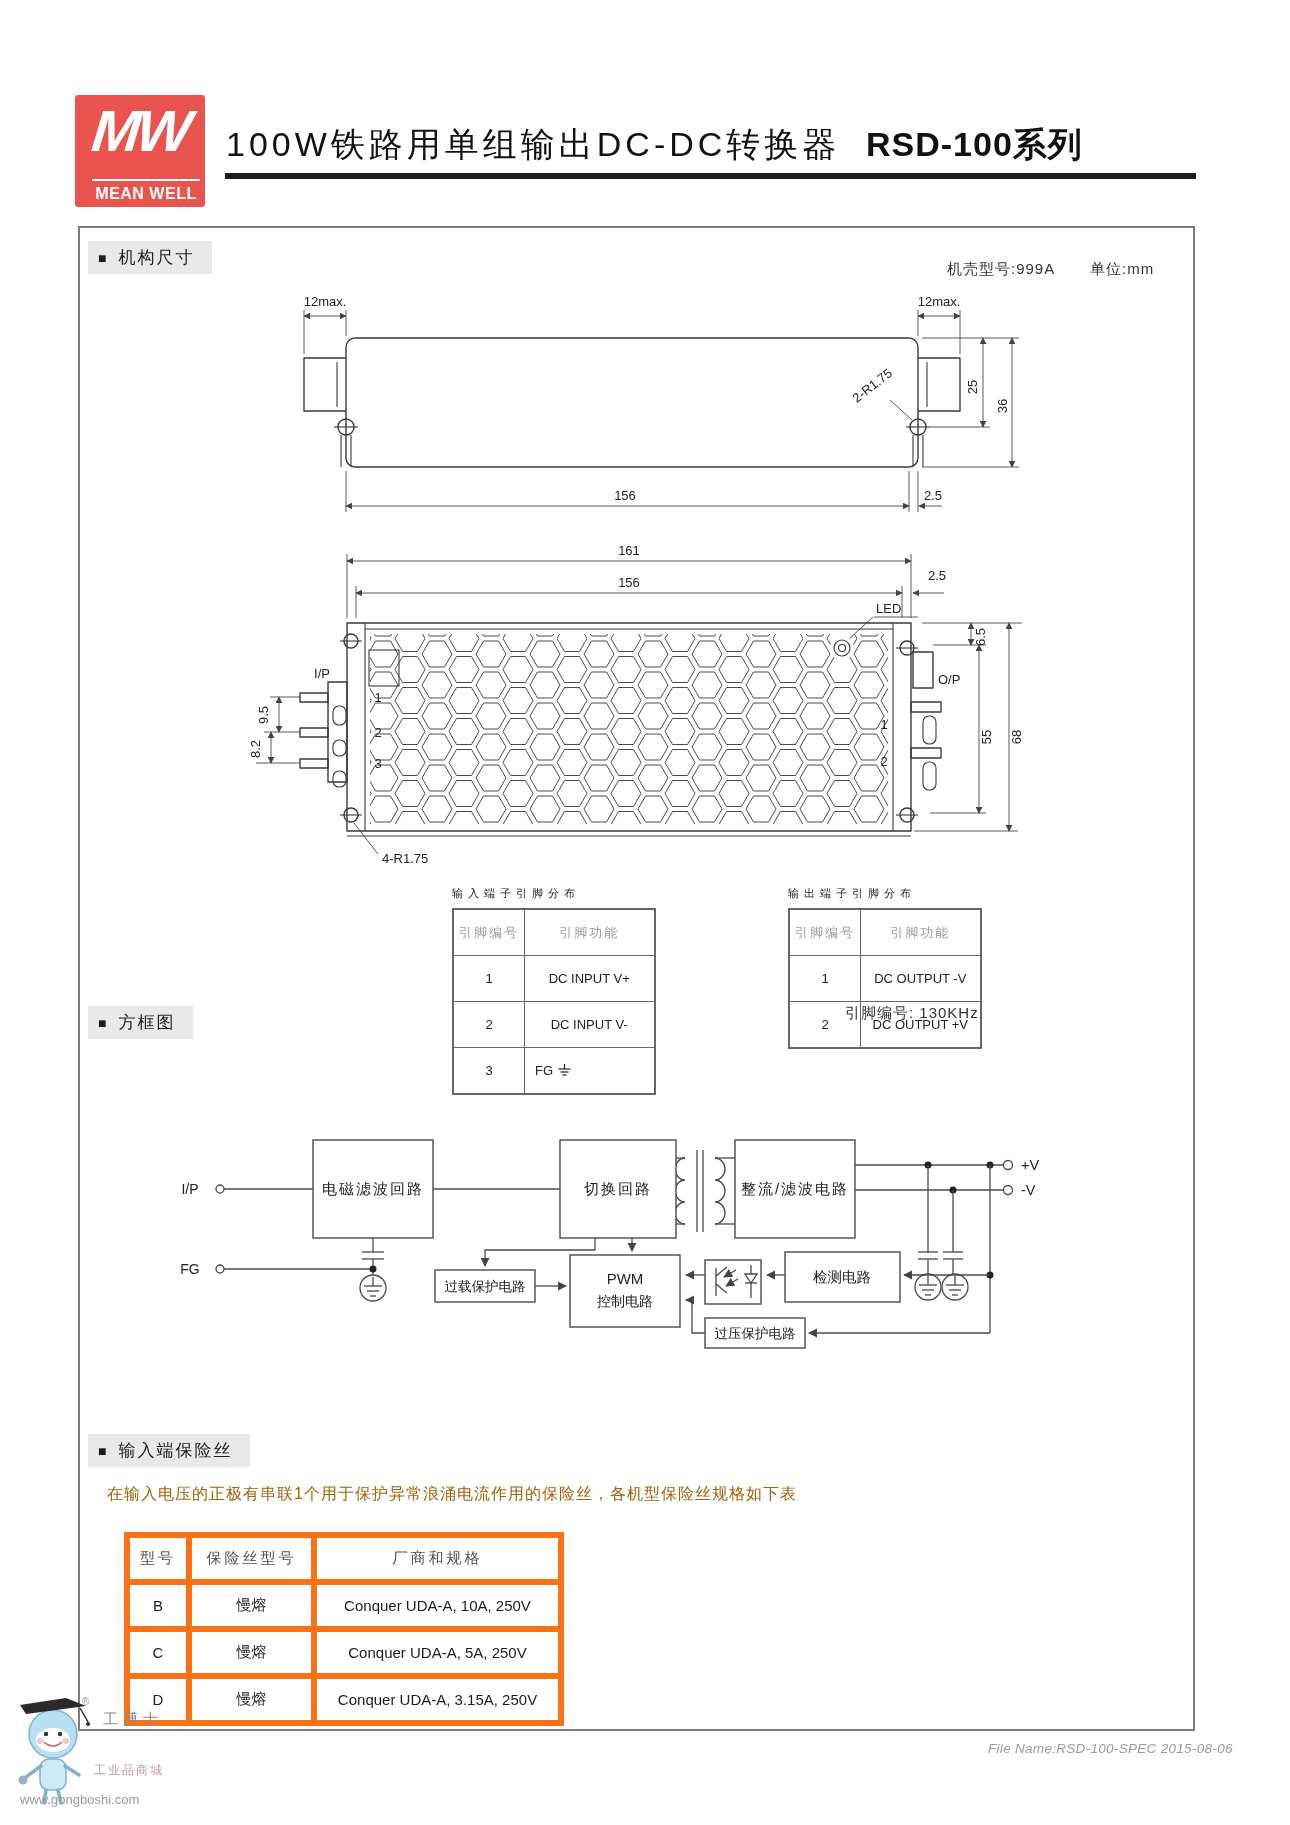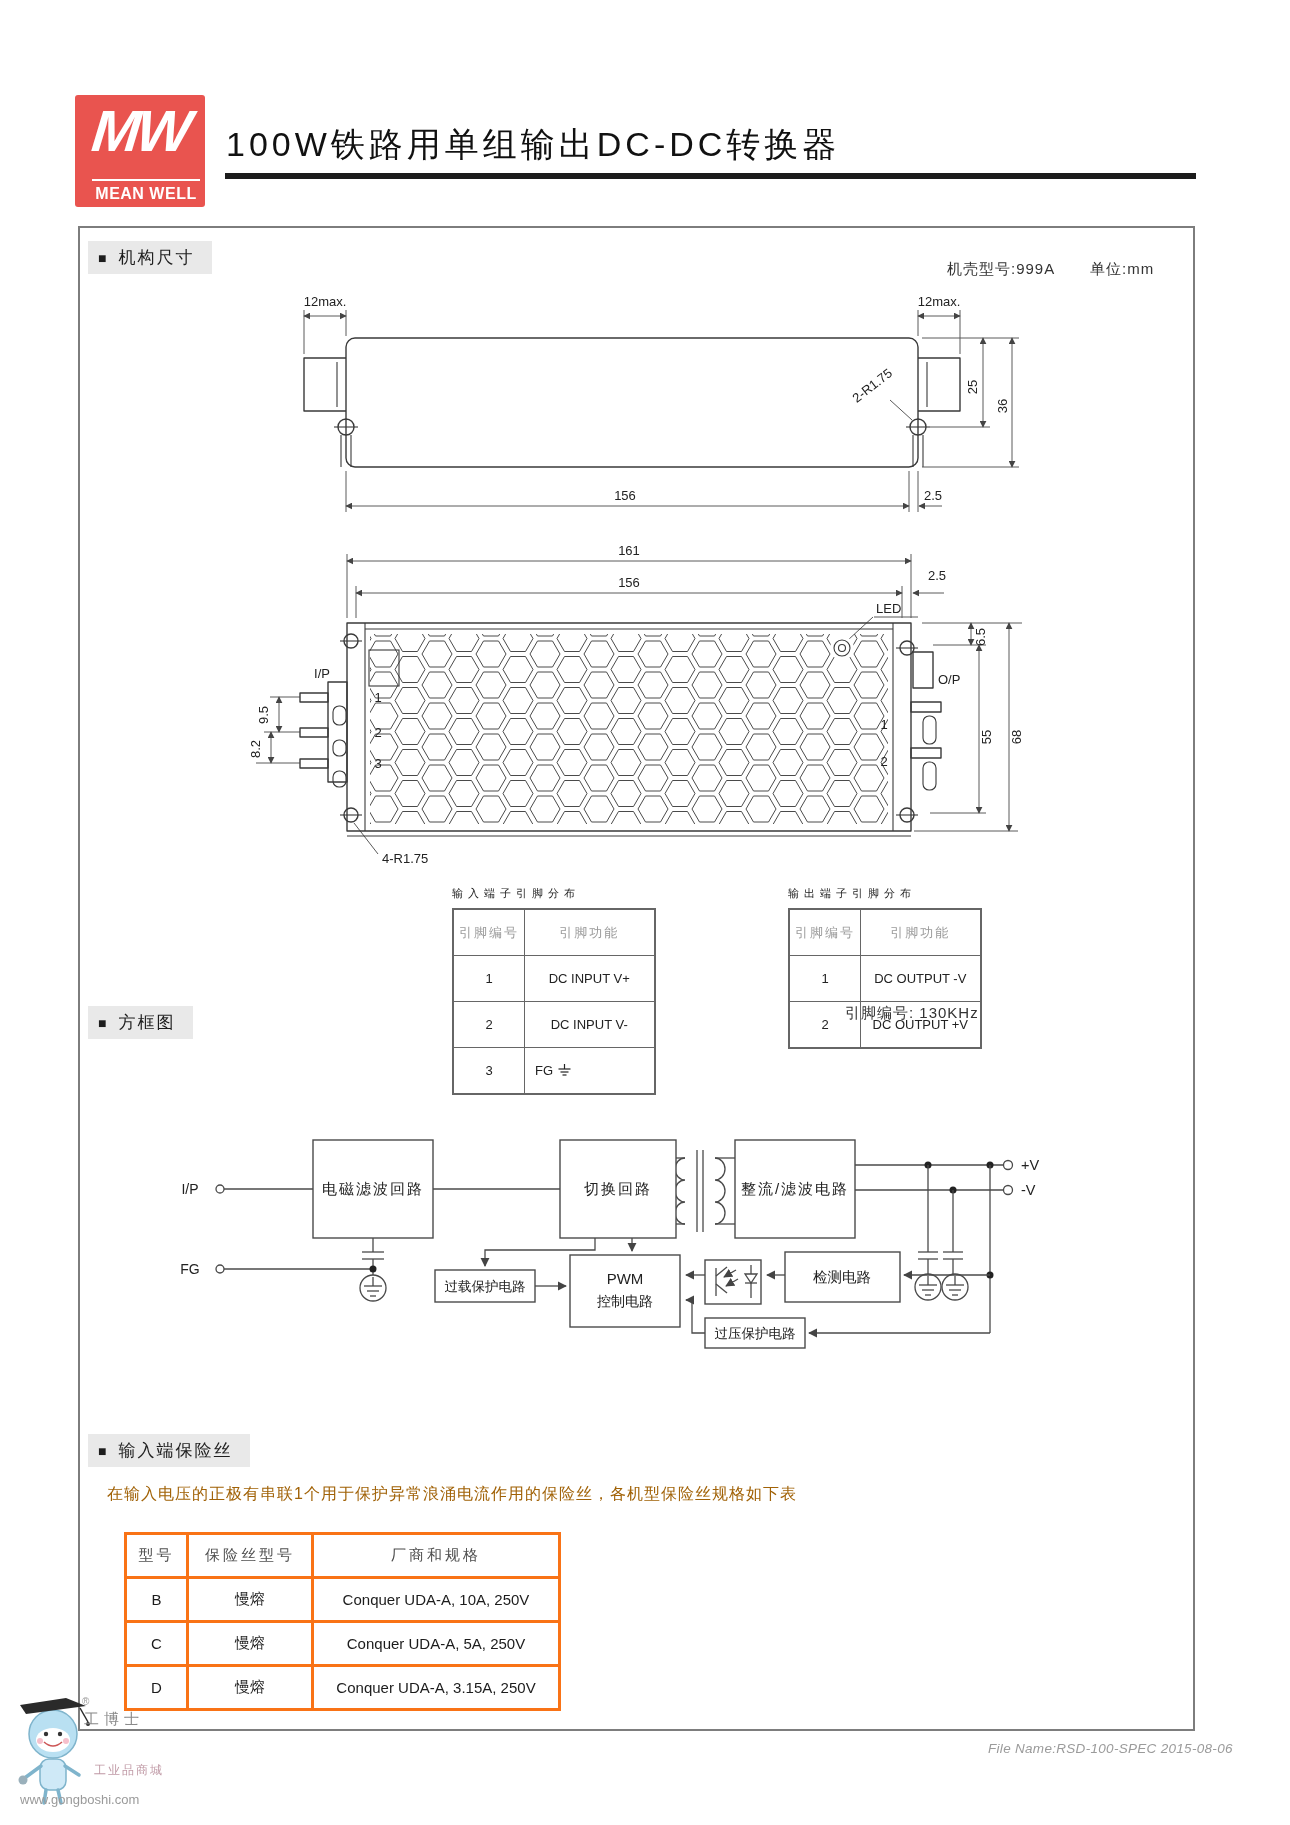--- a/index.html
+++ b/index.html
@@ -32,39 +32,40 @@
   .blk{stroke:#4a4a4a;stroke-width:1.4;fill:#fff}
   .dot{fill:#222;stroke:none}
   .mfill{fill:#444;stroke:none}
   
   .pin-title{font-size:11px;letter-spacing:5px;color:#222;white-space:nowrap}
   table.pin{border-collapse:collapse;border:2px solid #666;font-size:13px;color:#222;table-layout:fixed}
   table.pin td{border:1px solid #666;height:21px;text-align:center;padding:12px 5px;white-space:nowrap}
   table.pin tr.hd td{color:#9a9a9a;letter-spacing:2px}
   
   table.fuse{border-collapse:collapse;border:2px solid #3c3c3c;font-size:15px;color:#1c1c1c;table-layout:fixed}
-  table.fuse td{border:3px solid #f97316;height:41px;text-align:center;padding:0 8px;white-space:nowrap}
+  table.fuse td{border:6px solid #f97316;height:41px;text-align:center;padding:0 8px;white-space:nowrap}
   table.fuse tr.hd td{color:#4f4f4f;letter-spacing:3px}
   
   .file-info{font-style:italic;color:#9b9b9b;font-size:13.5px;letter-spacing:.3px;white-space:nowrap}
   .wm-reg{color:#999;font-size:10px}
   .wm-brand{color:#8a8a8a;font-size:15px;letter-spacing:5px;white-space:nowrap}
   .wm-sub{color:#c09aa6;font-size:12px;letter-spacing:2px;white-space:nowrap}
   .wm-url{color:#9a9a9a;font-size:13px;white-space:nowrap}
 </style>
 </head>
 <body>
 
 <div id="page">
 
   <div class="abs logo">
     <div class="logo-mw">MW</div>
     <div class="logo-brand">MEAN WELL</div>
   </div>
   <div class="abs title">100W铁路用单组输出DC-DC转换器</div>
+  <div class="abs series">RSD-100系列</div>
   <div class="abs title-rule"></div>
 
   <div class="abs content-box"></div>
 
   <div class="abs sec-chip" style="left:88px;top:241px">
     <span class="sq">■</span>
     <span>机构尺寸</span>
   </div>
   <div class="abs meta" style="left:947px;top:260px">机壳型号:999A</div>
   <div class="abs meta" style="left:1090px;top:260px">单位:mm</div>
@@ -433,18 +434,18 @@
     <circle cx="32" cy="49" r="3" fill="#f6c0cc"></circle>
       <circle cx="58" cy="49" r="3" fill="#f6c0cc"></circle>
     <rect x="32" y="67" width="26" height="31" rx="9" fill="#cfe9f7" stroke="#7fb4cc" stroke-width="1.5"></rect>
     <line x1="33" y1="74" x2="18" y2="85" stroke="#7fb4cc" stroke-width="3.5" stroke-linecap="round"></line>
     <circle cx="15" cy="88" r="4.5" fill="#9ab0bb"></circle>
     <line x1="57" y1="74" x2="71" y2="83" stroke="#7fb4cc" stroke-width="3.5" stroke-linecap="round"></line>
     <line x1="38" y1="98" x2="36" y2="111" stroke="#7fb4cc" stroke-width="3.5" stroke-linecap="round"></line>
     <line x1="50" y1="98" x2="53" y2="111" stroke="#7fb4cc" stroke-width="3.5" stroke-linecap="round"></line>
   </svg>
   <div class="abs wm-reg" style="left:82px;top:1696px">®</div>
-  <div class="abs wm-brand" style="left:84px;top:1710px">工博士</div>
+  <div class="abs wm-brand" style="left:103px;top:1710px">工博士</div>
   <div class="abs wm-sub" style="left:94px;top:1762px">工业品商城</div>
   <div class="abs wm-url" style="left:20px;top:1792px">www.gongboshi.com</div>
   <div class="abs file-info" style="left:988px;top:1741px">File Name:RSD-100-SPEC  2015-08-06</div>
 
 </div>
 
 </body></html>

